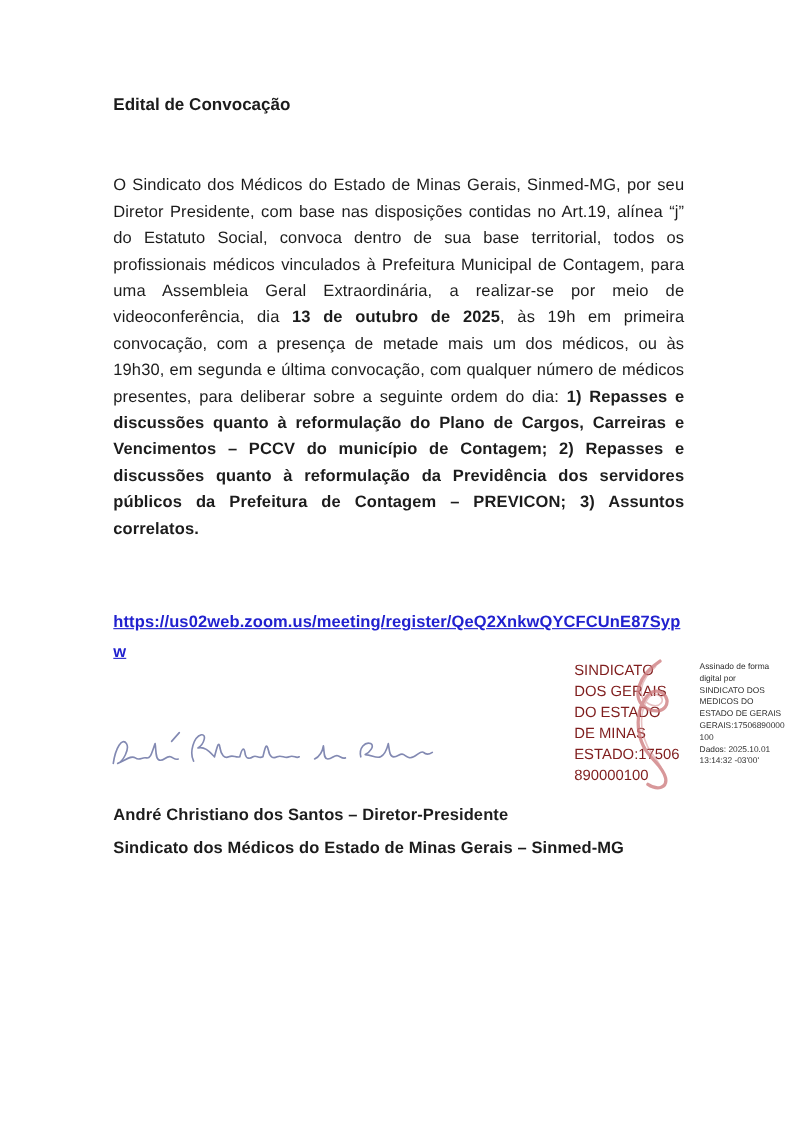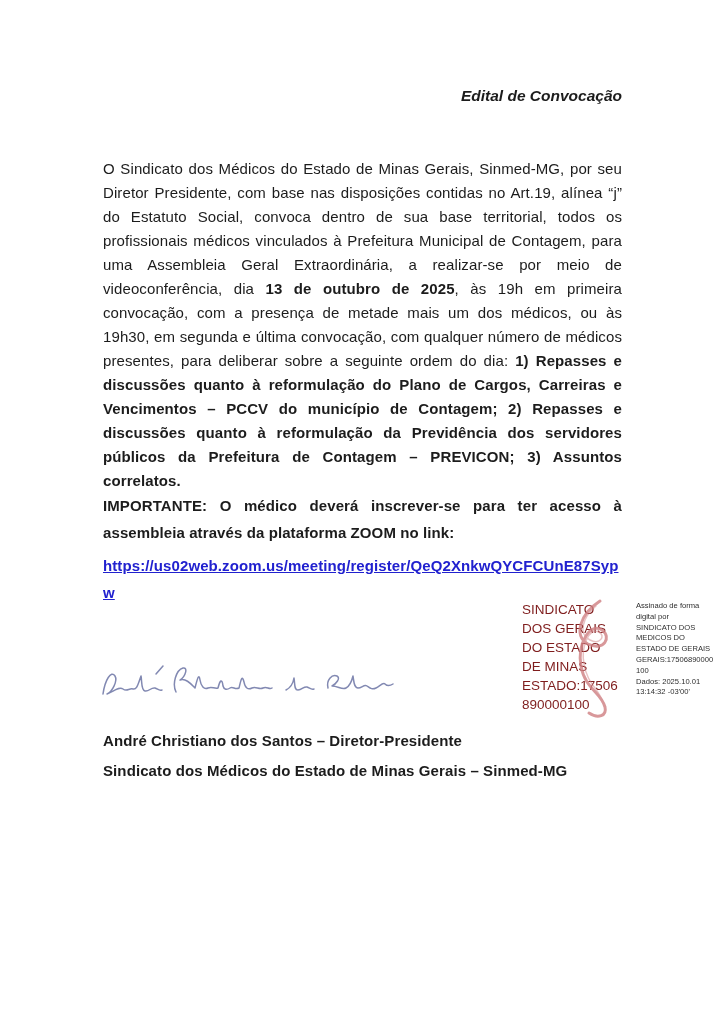--- a/index.html
+++ b/index.html
@@ -6,22 +6,22 @@
     --text:#1c1c1c; --link:#2121cf; --ink:#8289b2; --seal:#cf7f82; --page:#ffffff;
   }
   html,body{margin:0;padding:0;background:#888;}
   .page{
     position:relative; width:724px; height:1024px; background:var(--page);
     margin:0 auto; overflow:hidden;
     font-family:"Liberation Sans", sans-serif; color:var(--text);
   }
   .abs{position:absolute;}
   .doc-title{
-    left:103px; top:85px; width:519px; text-align:right;
-    font-weight:bold; font-size:15.5px; line-height:22px;font-style:italic;
+    left:103px; top:85px; width:519px; text-align:left;
+    font-weight:bold; font-size:15.5px; line-height:22px;
   }
   .para{
     left:103px; width:519px; text-align:justify;
     font-size:15px; line-height:24px; letter-spacing:0.1px;
   }
   .p1{top:142px;}
   .bold{font-weight:bold;}
   .important{top:477px; line-height:27px; font-weight:bold;}
   .linkline{top:537px; line-height:27px; text-align:left;}
   .linkline a{
@@ -45,21 +45,20 @@
 </style>
 </head>
 <body>
 
 <div class="page">
 
   <div class="abs doc-title">Edital de Convocação</div>
 
   <p class="abs para p1"><span>O Sindicato dos Médicos do Estado de Minas Gerais, Sinmed-MG, por seu Diretor Presidente, com base nas disposições contidas no Art.19, alínea “j” do Estatuto Social, convoca dentro de sua base territorial, todos os profissionais médicos vinculados à Prefeitura Municipal de Contagem, para uma Assembleia Geral Extraordinária, a realizar-se por meio de videoconferência, dia </span><span class="bold">13 de outubro de 2025</span><span>, às 19h em primeira convocação, com a presença de metade mais um dos médicos, ou às 19h30, em segunda e última convocação, com qualquer número de médicos presentes, para deliberar sobre a seguinte ordem do dia: </span><span class="bold">1) Repasses e discussões quanto à reformulação do Plano de Cargos, Carreiras e Vencimentos – PCCV do município de Contagem; 2) Repasses e discussões quanto à reformulação da Previdência dos servidores públicos da Prefeitura de Contagem – PREVICON; 3) Assuntos correlatos.</span></p>
 
-  <p class="abs para important">IMPORTANTE: O médico deverá inscrever-se para ter acesso à assembleia através da plataforma ZOOM no link:</p>
 
   <p class="abs para linkline"><a href="#">https://us02web.zoom.us/meeting/register/QeQ2XnkwQYCFCUnE87Sypw</a></p>
 
 
   <div class="abs handsig">
     <svg width="300" height="55" viewBox="0 0 300 55" fill="none" stroke="var(--ink)" stroke-width="1.5" stroke-linecap="round" stroke-linejoin="round">
       <path d="M7,44 C9,30 15,20 19,26 C22,31 16,42 11,44 C17,42 23,36 27,39 C31,42 33,38 37,39 C41,40 42,34 45,26 C46,31 45,40 49,41 C53,42 55,37 59,38 C62,39 63,41 66,40"></path>
       <path d="M60,24 L67,16"></path>
       <path d="M80,42 C76,34 80,20 87,18 C92,17 90,26 84,30 C90,28 95,34 99,38 C101,30 103,22 104,30 C105,36 108,40 112,38 C116,36 118,39 122,38 C124,30 126,28 127,36 C128,40 131,40 134,38 C137,36 139,40 143,38 C145,30 146,24 148,32 C149,38 152,40 156,38 C160,36 163,40 167,38 C171,36 173,40 176,38"></path>
       <path d="M190,40 C194,38 197,34 198,28 C199,34 198,40 202,40 C206,40 208,36 211,37 C214,38 215,40 218,39"></path>

